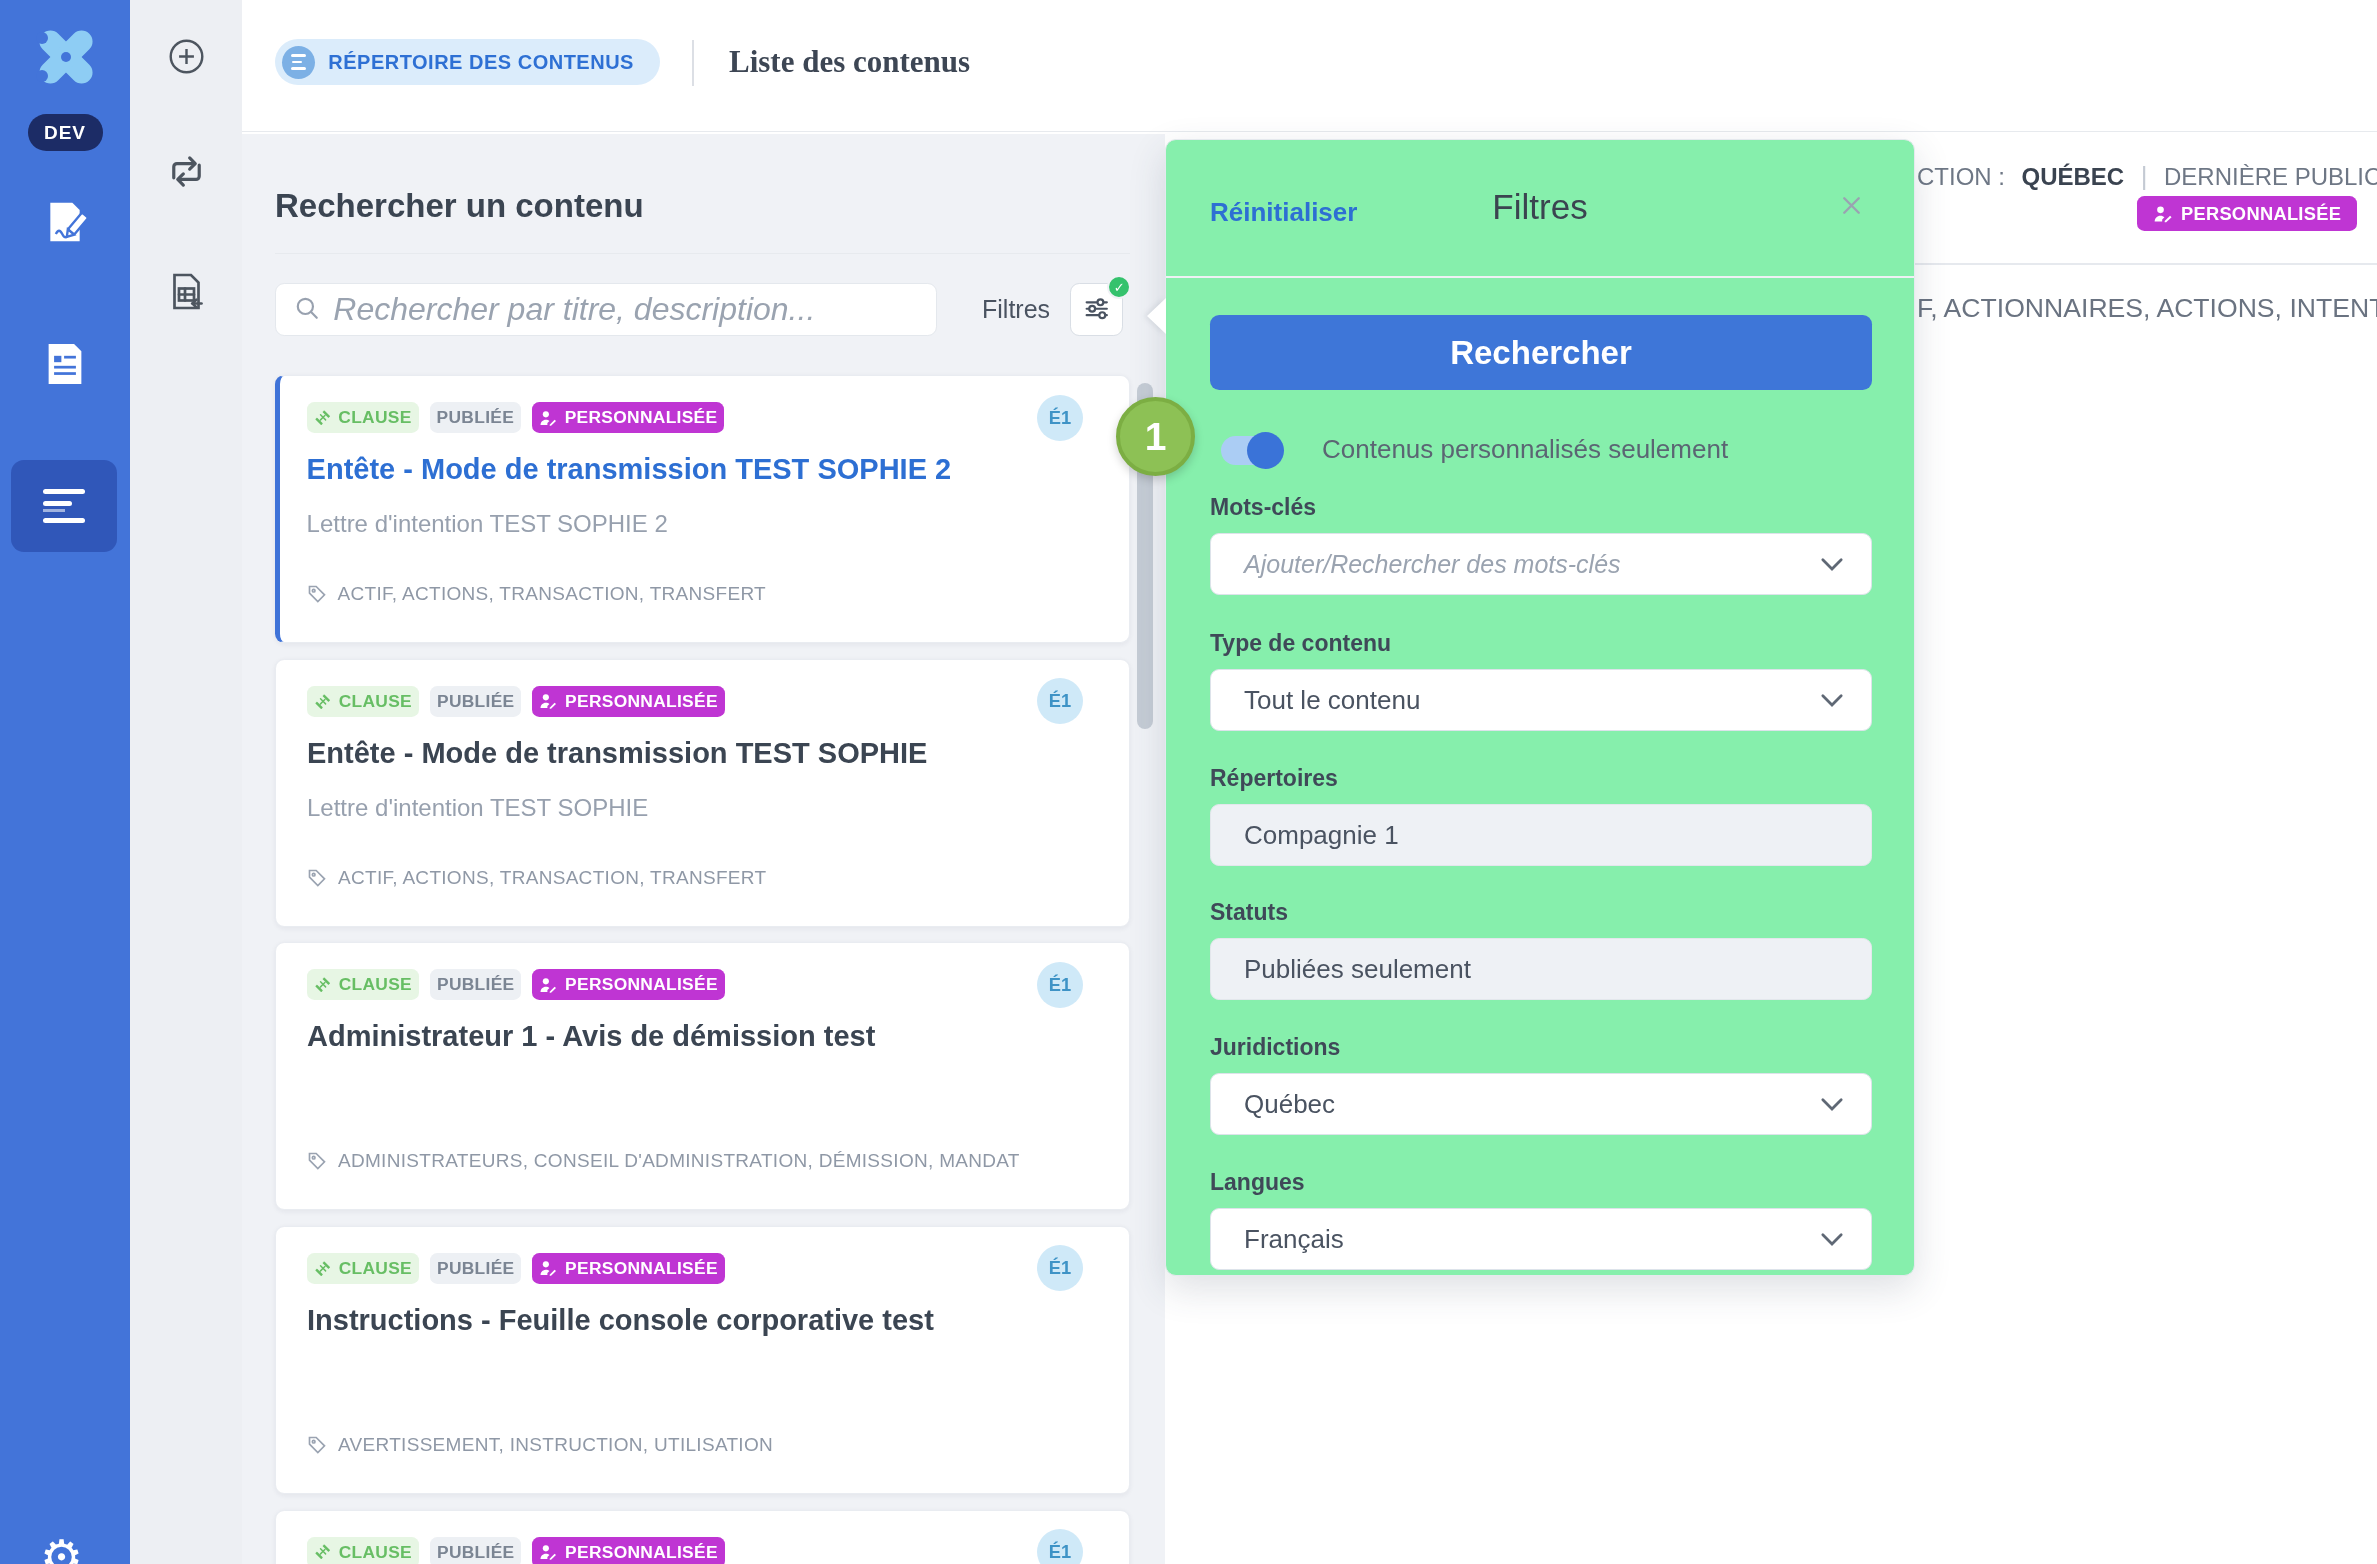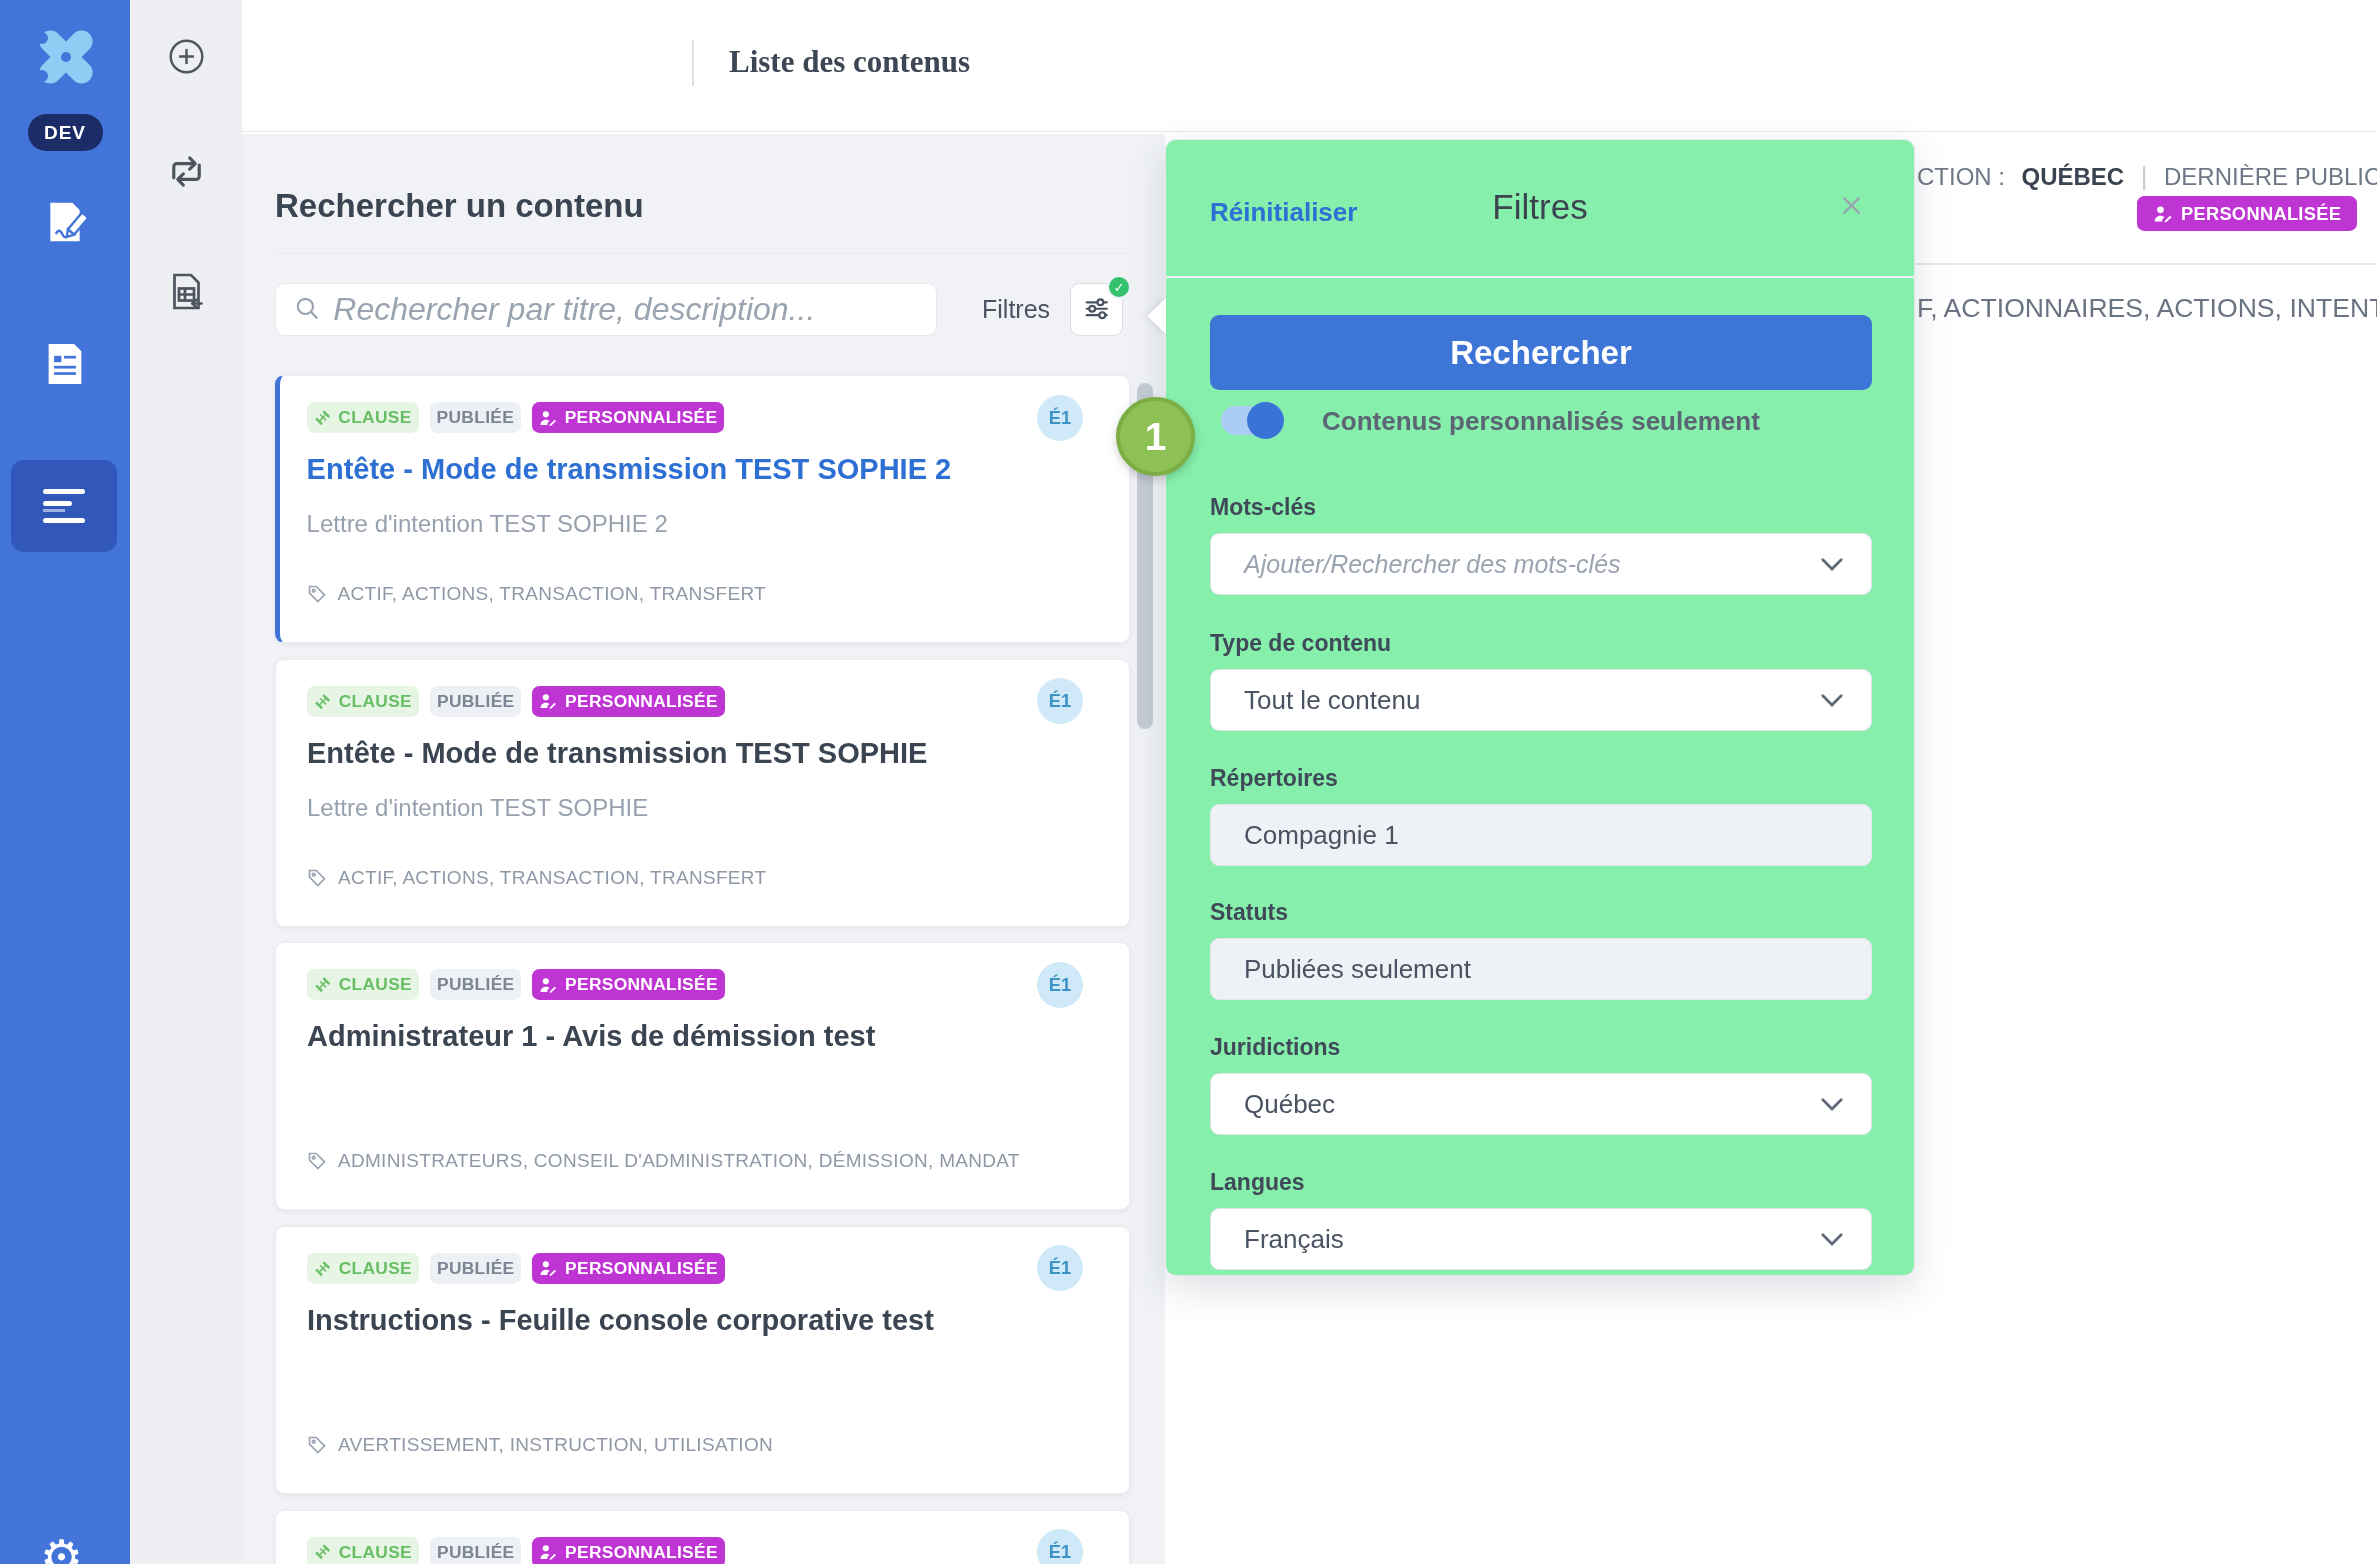--- a/index.html
+++ b/index.html
@@ -102,21 +102,21 @@
   .caret { position:absolute; left:1147px; top:298px; width:0; height:0; z-index:11;
     border-top:18.3px solid transparent; border-bottom:18.3px solid transparent; border-right:19px solid #fff;
     filter:drop-shadow(-2.8px 0.9px 2.8px rgba(50,65,90,.10)); }
   .fp-reset { position:absolute; left:44px; top:194px; font-size:26px; font-weight:bold; color:#2d6fd3; cursor:pointer; top:57px; }
   .fp-title { position:absolute; left:0; right:0; top:47px; text-align:center; font-size:35px; color:#3b4450; }
   .fp-close { position:absolute; right:48px; top:51px; cursor:pointer; color:#9aa3b1; }
   .fp-hr { position:absolute; left:0; top:136px; width:100%; height:1.8px; background:#eef1f4; }
   .fp-search { position:absolute; left:44px; top:175px; width:662px; height:75px; border:0; border-radius:9.2px;
     background:#3e76d8; color:#fff; font-size:33px; font-weight:bold; cursor:pointer;
     font-family:"Liberation Sans","DejaVu Sans",sans-serif; }
-  .fp-toggle-row { position:absolute; left:55px; top:266px; display:flex; align-items:flex-start;font-weight:bold; }
+  .fp-toggle-row { position:absolute; left:55px; top:294px; display:flex; align-items:flex-end; }
   .toggle { position:relative; width:59px; height:29px; border-radius:14.7px; background:#abcdf4; cursor:pointer; }
   .toggle .knob { position:absolute; right:-3.7px; top:-3.7px; width:37px; height:37px; border-radius:50%; background:#3a73d8; }
   .fp-toggle-row label { margin-left:42px; font-size:26px; color:#5b6573; cursor:pointer; }
   .fgroup { position:absolute; left:44px; width:662px; }
   .fgroup .flabel { font-size:23px; font-weight:bold; color:#3f4958; }
   .fcontrol { margin-top:12px; width:662px; height:62px; border:1.8px solid #dde3ea; border-radius:9.2px; background:#fff;
     display:flex; align-items:center; padding:0 27.5px 0 33px; font-size:26px; color:#4a5361; cursor:pointer; }
   .fcontrol .val { flex:1 1 auto; }
   .fcontrol .ph { flex:1 1 auto; font-style:italic; color:#9aa3b0; font-size:25px; }
   .fcontrol.disabled { background:#eef1f5; border-color:#e3e7ec; cursor:default; }
@@ -204,20 +204,28 @@
           <rect x="8" y="11" width="10" height="8"></rect>
           <path d="M8 15h10M12 11v8"></path>
           <path d="M23 21h-6"></path>
             <path d="M19.5 18.5 17 21l2.5 2.5"></path>
         </svg>
       </span>
     </div>
   </div>
 
   <header class="header">
+    <div class="crumb-pill">
+      <span class="crumb-ico">
+          <i></i>
+          <i></i>
+          <i></i>
+        </span>
+      <span>RÉPERTOIRE DES CONTENUS</span>
+    </div>
     <div class="head-div"></div>
     <h1 class="page-title">Liste des contenus</h1>
   </header>
 
   <section class="list-col">
     <h2 class="list-heading">Rechercher un contenu</h2>
     <div class="list-hr"></div>
 
     <div class="search-row">
       <div class="search-box">

